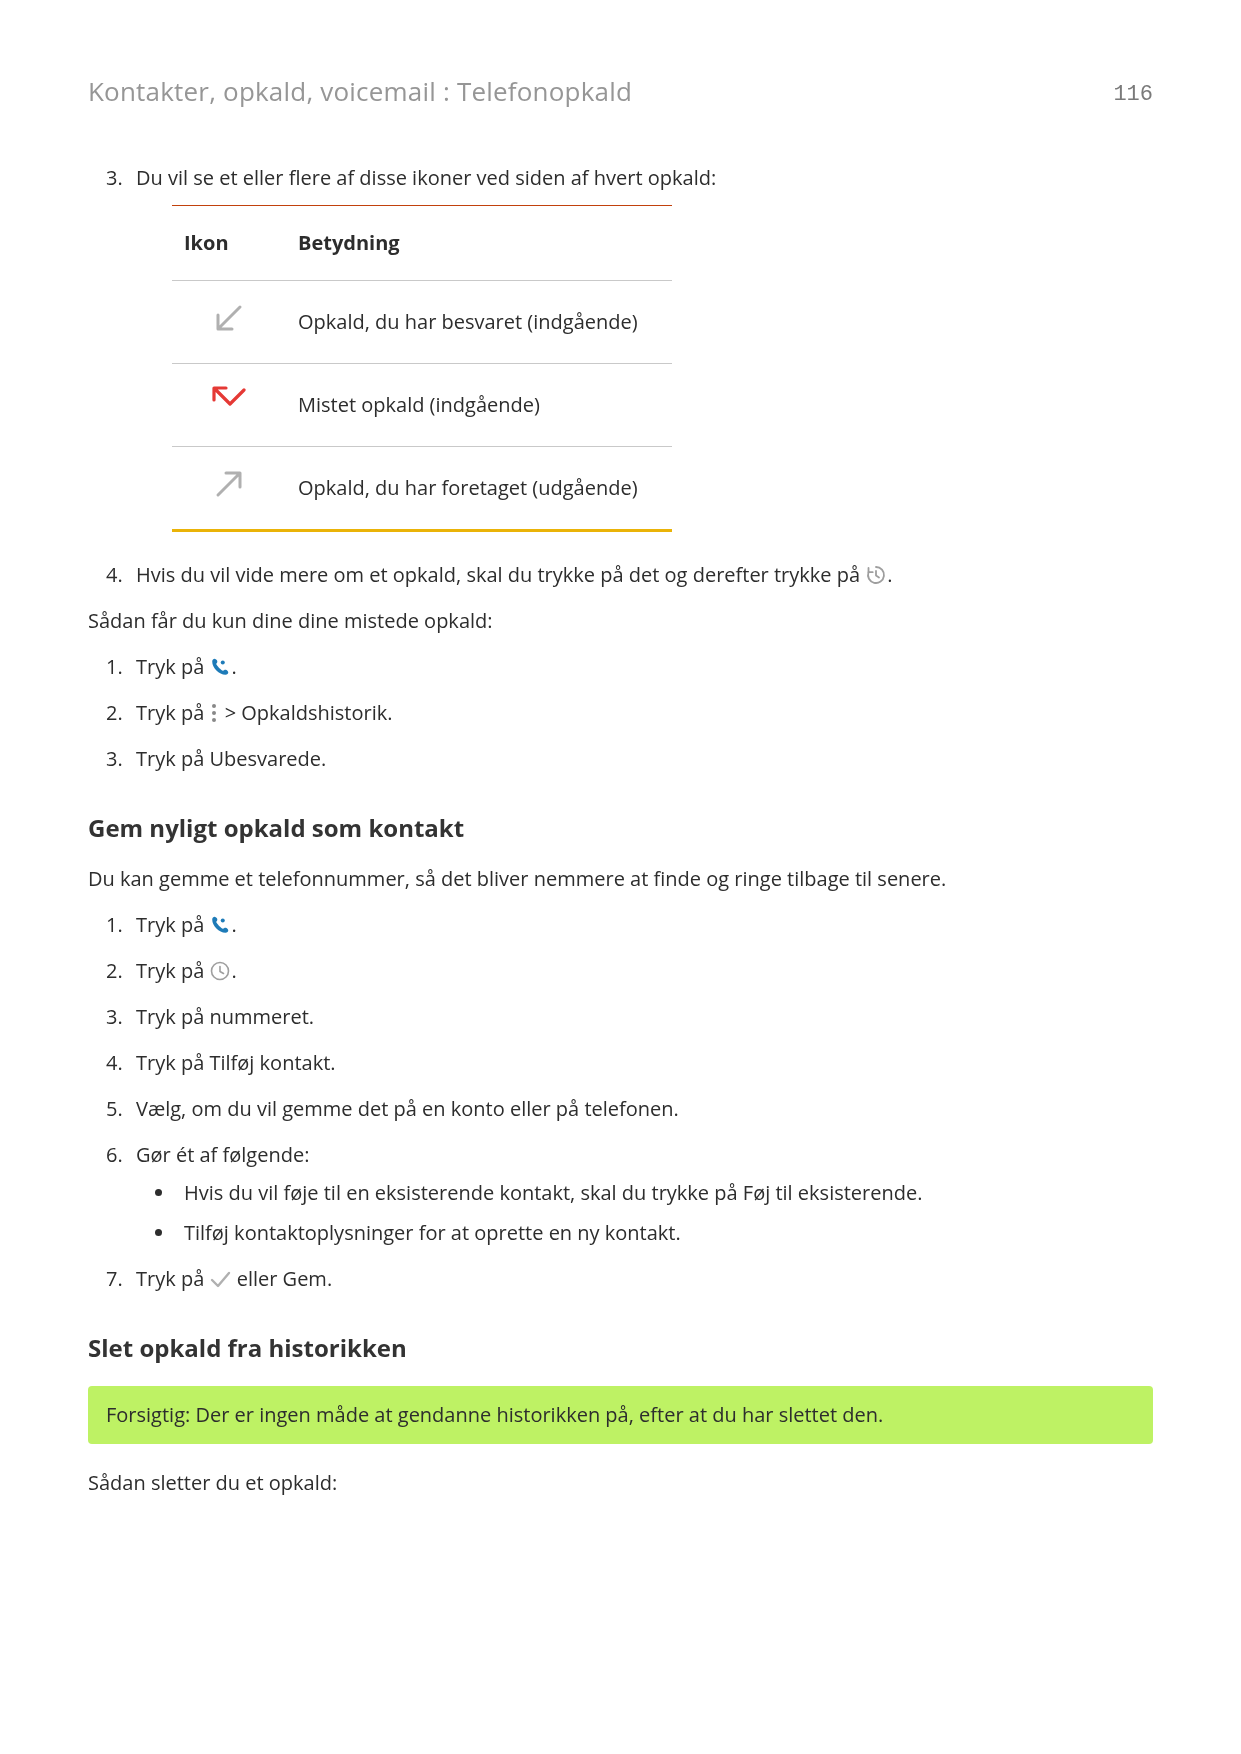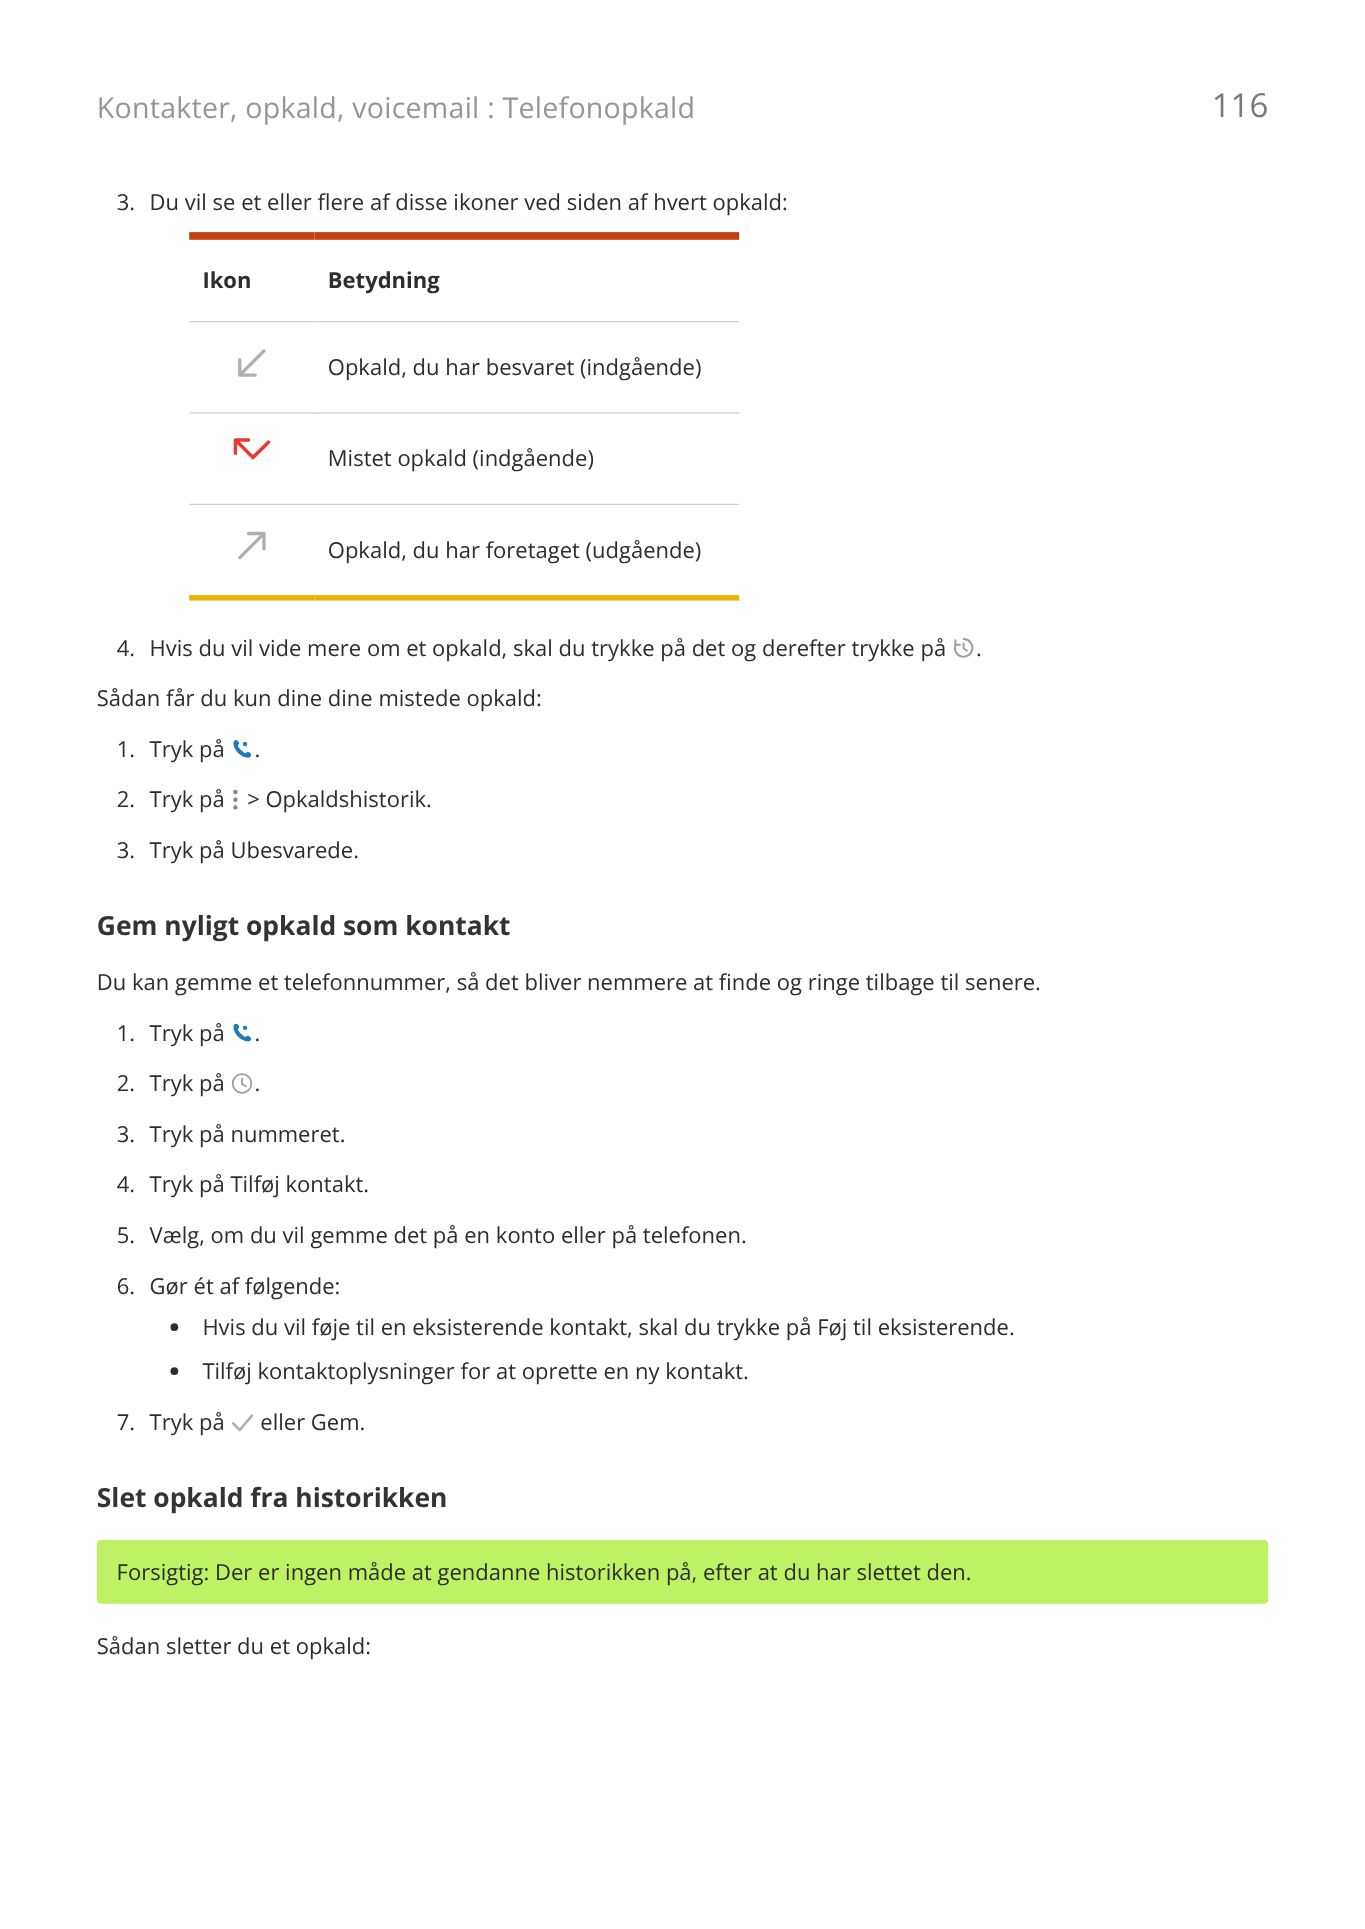--- a/index.html
+++ b/index.html
@@ -24,22 +24,23 @@
     justify-content: space-between;
     align-items: flex-end;
     margin-bottom: 52px;
   }
   .header-title {
     font-size: 26px;
     color: #969696;
     letter-spacing: 0.2px;
   }
   .page-num {
-    font-size: 30px;
+    font-size: 22px;
     color: #7a7a7a;
+    font-family: Liberation Mono, monospace;
   }
   ol.steps {
     list-style: decimal;
     margin: 0 0 16px 0;
     padding-left: 40px;
   }
   ol.steps > li {
     padding-left: 8px;
     margin-bottom: 16px;
   }
@@ -75,24 +76,24 @@
     width: 500px;
   }
   table.icon-table th, table.icon-table td {
     text-align: left;
     padding: 22px 12px;
     border-top: 1px solid #c9c9c9;
     vertical-align: middle;
     font-size: 20px;
   }
   table.icon-table tr:last-child td {
-    border-bottom: 5px solid #eab308;
+    border-bottom: 3px solid #eab308;
   }
   table.icon-table th {
-    border-top: 7px solid #c2410c;
+    border-top: 1px solid #c2410c;
     font-weight: 700;
   }
   table.icon-table td.icon-cell {
     width: 90px;
     text-align: center;
   }
   .caution {
     background: #bef264;
     border-radius: 4px;
     padding: 14px 18px;

